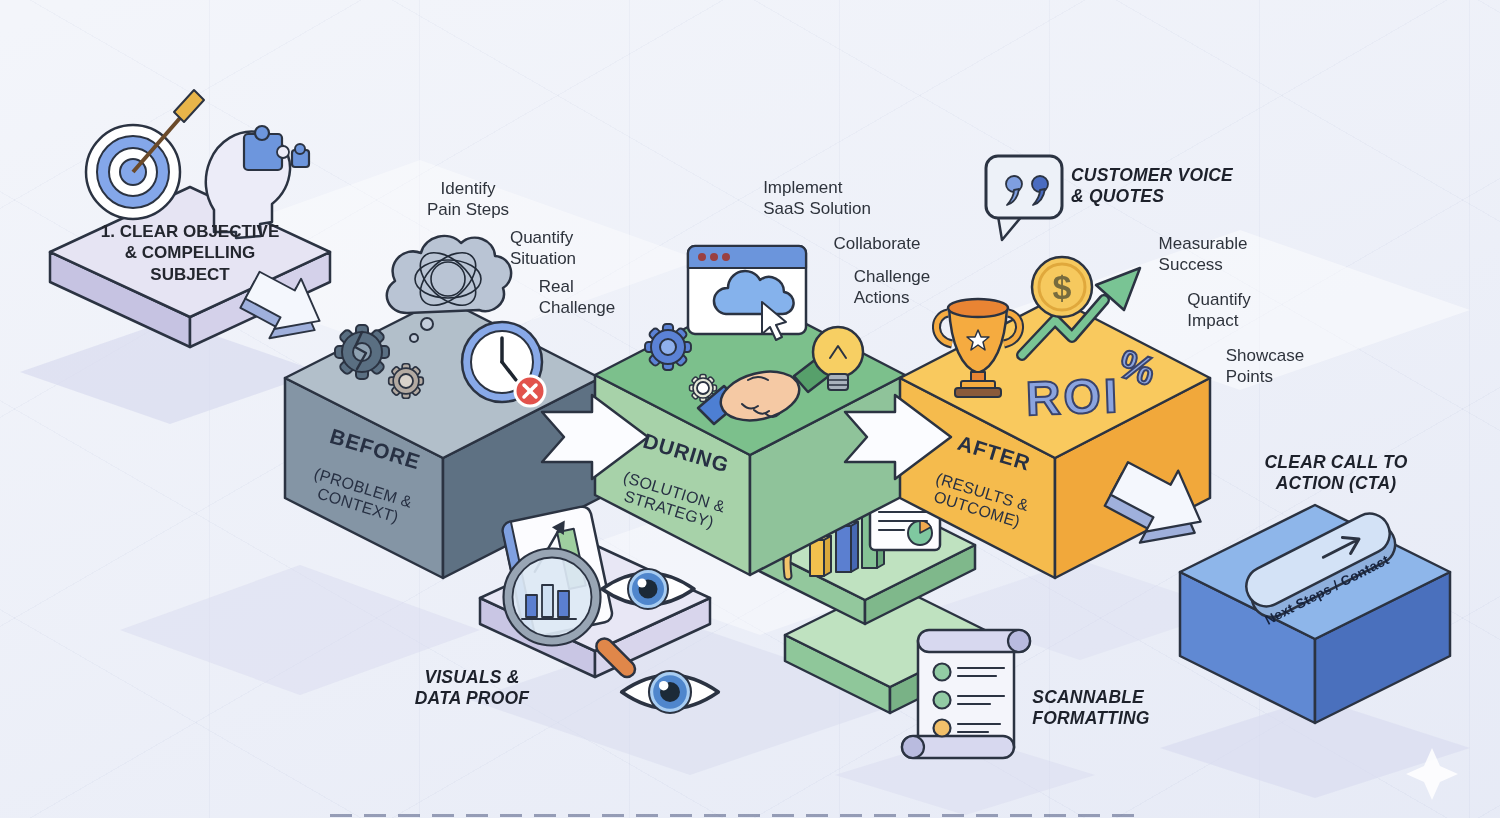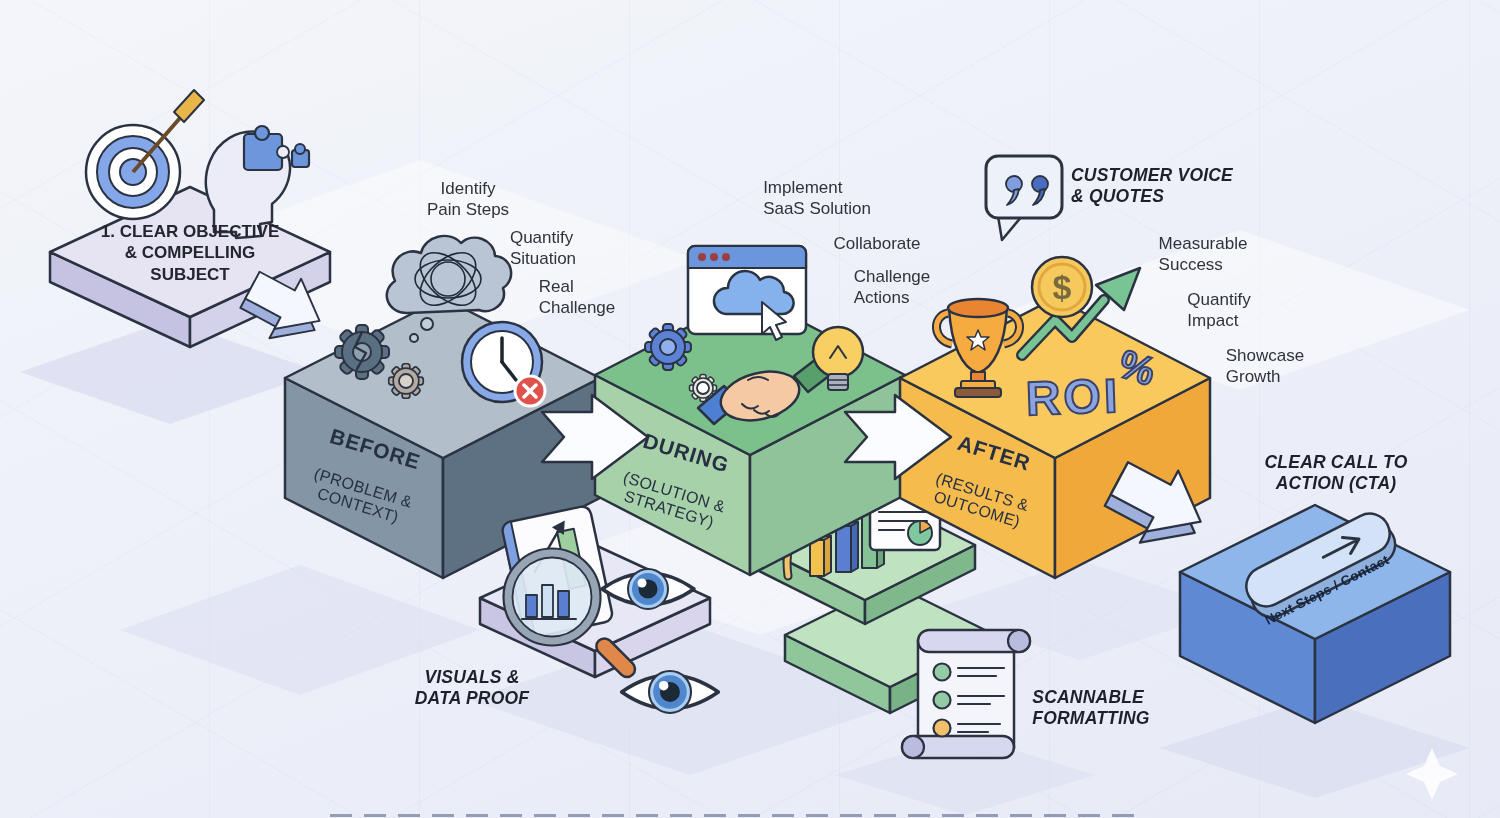--- a/index.html
+++ b/index.html
@@ -340,21 +340,21 @@
 SaaS Solution</div>
 <div class="lbl" style="left:877px;top:244px;">Collaborate</div>
 <div class="lbl" style="left:892px;top:288px;">Challenge
 Actions</div>
 
 <div class="lbl" style="left:1203px;top:255px;">Measurable
 Success</div>
 <div class="lbl" style="left:1219px;top:311px;">Quantify
 Impact</div>
 <div class="lbl" style="left:1265px;top:367px;">Showcase
-Growth</div>
+Points</div>
 
 <div class="cap" style="left:1152px;top:186px;">CUSTOMER VOICE
 &amp; QUOTES</div>
 <div class="cap c" style="left:472px;top:688px;text-align:center;">VISUALS &amp;
 DATA PROOF</div>
 <div class="cap" style="left:1091px;top:708px;">SCANNABLE
 FORMATTING</div>
 <div class="cap c" style="left:1336px;top:473px;">CLEAR CALL TO
 ACTION (CTA)</div>
 

